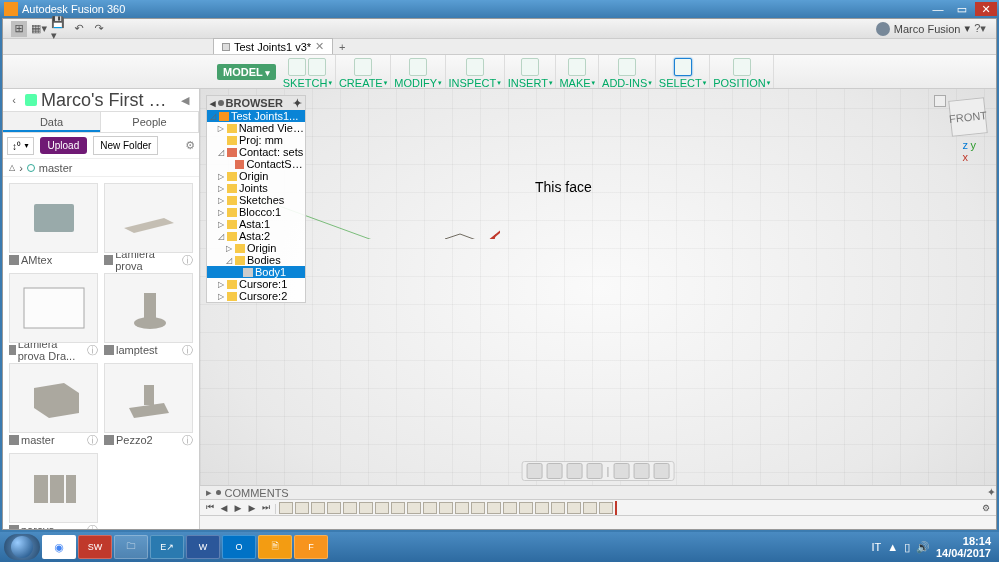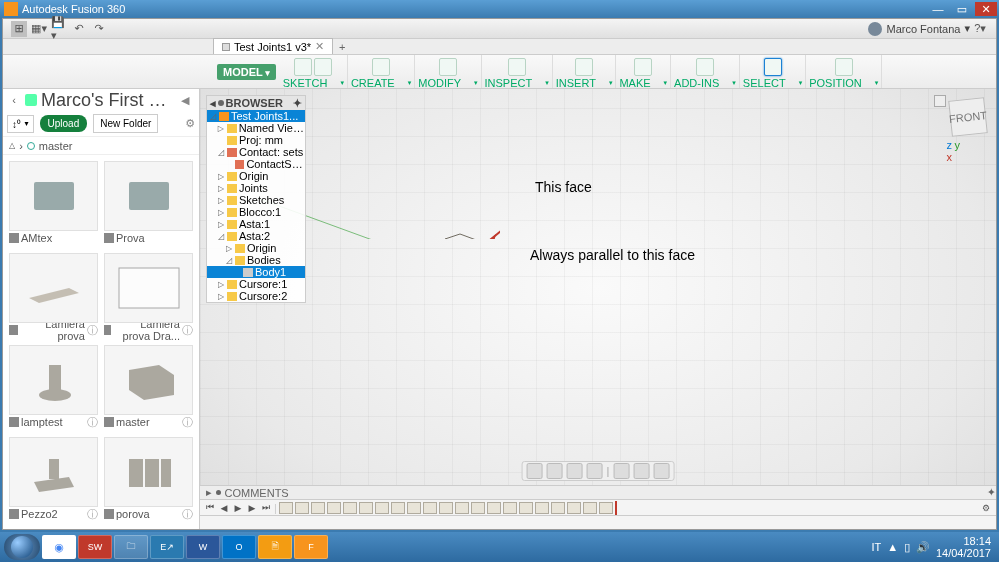--- a/index.html
+++ b/index.html
@@ -27,65 +27,65 @@
 .doc-tabs { height: 16px; background: #ededed; display: flex; align-items: flex-end; padding-left: 210px; border-bottom: 1px solid #ccc; }
 .doc-tab { height: 16px; background: #fff; border: 1px solid #bbb; border-bottom: none; padding: 0 8px; display: flex; align-items: center; gap: 4px; font-size: 10px; }
 .doc-tab .x { color: #888; }
 .doc-tab .cube { width: 8px; height: 8px; background: #ddd; border: 1px solid #999; }
 .plus { width: 14px; height: 14px; margin-left: 2px; display: flex; align-items: center; justify-content: center; color: #666; }
 
 
 .ribbon { height: 34px; background: linear-gradient(#f9f9f9,#ececec); border-bottom: 1px solid #ccc; display: flex; padding-left: 210px; }
 .ribbon .group { display: flex; flex-direction: column; align-items: center; justify-content: flex-end; padding: 0 3px; border-right: 1px solid #ddd; }
 .ribbon .group .icons { display: flex; gap: 2px; align-items: center; height: 22px; }
-.ribbon .group .label { font-size: 8px; color: #0a6; height: 10px; display: flex; align-items: center; gap: 13px; }
+.ribbon .group .label { font-size: 8px; color: #0a6; height: 10px; display: flex; align-items: center; gap: 1px; }
 .ribbon .group .label .dd { font-size: 7px; }
 .ribbon .ricon { width: 18px; height: 18px; border: 1px solid #b8d4c4; border-radius: 2px; background: #f0f8f4; }
 .ribbon .model { background: #46a06c; color: #fff; font-size: 9px; font-weight: bold; padding: 2px 6px; border-radius: 2px; align-self: center; margin: 0 4px; }
 .ribbon .group.active .ricon { border-color: #1b81d4; box-shadow: 0 0 2px #1b81d4; }
 
 
 .content { flex: 1; display: flex; min-height: 0; }
 
 
 .data-panel { width: 197px; border-right: 1px solid #ccc; background: #fff; display: flex; flex-direction: column; }
 .dp-head { display: flex; align-items: center; height: 22px; padding: 0 4px; gap: 4px; }
 .dp-head .back { width: 14px; height: 14px; display:flex; align-items:center; justify-content:center; color:#666; }
 .dp-head .home { width: 12px; height: 12px; background: #5fa; border-radius: 2px; }
 .dp-head .title { font-size: 18px; color: #444; flex: 1; overflow: hidden; white-space: nowrap; text-overflow: ellipsis; }
 .dp-head .hide { color:#888; width:14px; }
 .dp-tabs { display: flex; height: 22px; border-top: 1px solid #ddd; border-bottom: 1px solid #ddd; }
 .dp-tabs .tab { flex: 1; display: flex; align-items: center; justify-content: center; font-size: 10px; color: #555; border-right: 1px solid #ddd; }
 .dp-tabs .tab.active { background: #f2f2f2; box-shadow: inset 0 -2px #0a84d6; }
 .dp-actions { display: flex; align-items: center; height: 26px; padding: 0 4px; gap: 6px; border-bottom: 1px solid #eee; }
 .dp-actions .sel { height: 18px; border: 1px solid #ccc; padding: 0 4px; display: flex; align-items: center; font-size: 10px; gap: 4px; }
-.dp-actions .upload { background: #15803d; color: #fff; border: none; padding: 3px 8px; border-radius: 8px; font-size: 10px; }
+.dp-actions .upload { background: #701a75; color: #fff; border: none; padding: 3px 8px; border-radius: 3px; font-size: 10px; }
 .dp-actions .newf { border: 1px solid #ccc; background: #fff; padding: 3px 6px; font-size: 10px; }
 .dp-actions .gear { margin-left: auto; color: #888; }
 .dp-crumb { height: 18px; display: flex; align-items: center; gap: 4px; padding: 0 6px; font-size: 10px; color: #555; border-bottom: 1px solid #eee; }
 .dp-crumb .tri { font-size: 8px; }
 .dp-grid { flex: 1; overflow: auto; padding: 6px; display: grid; grid-template-columns: 1fr 1fr; gap: 6px; }
-.thumb { display: flex; flex-direction: column; text-align: right; }
+.thumb { display: flex; flex-direction: column; }
 .thumb .img { height: 70px; background: #f5f5f5; border: 1px solid #e0e0e0; display: flex; align-items: center; justify-content: center; color: #bbb; font-size: 24px; position: relative; }
 .thumb .img.folder::before { content: ""; width: 40px; height: 28px; background: #9aa; border-radius: 2px; display: block; }
 .thumb .img svg { opacity: .7; }
 .thumb .meta { height: 14px; display: flex; align-items: center; gap: 2px; font-size: 9px; color: #555; }
 .thumb .meta .fi { width: 10px; height: 10px; background: #888; }
 .thumb .meta .info { margin-left: auto; color: #aaa; }
 
 
 .viewport { flex: 1; position: relative; background:
   repeating-linear-gradient(0deg, rgba(0,0,0,0.04) 0 1px, transparent 1px 28px),
   repeating-linear-gradient(90deg, rgba(0,0,0,0.04) 0 1px, transparent 1px 28px),
   radial-gradient(ellipse at 50% 45%, #fafafa 0%, #e9e9e9 70%, #dcdcdc 100%);
   overflow: hidden;
 }
 .viewcube { position: absolute; top: 10px; right: 10px; width: 36px; height: 36px; background: #eee; border: 1px solid #bbb; transform: rotate(-6deg); font-size: 7px; display: flex; align-items: center; justify-content: center; color: #777; }
 .home-icon { position: absolute; top: 6px; right: 50px; width: 12px; height: 12px; background: #eee; border:1px solid #aaa; }
-.axis { position: absolute; top: 50px; right: 36px; font-size: 9px; }
+.axis { position: absolute; top: 50px; right: 20px; font-size: 9px; }
 .axis .z { color: #0078d4; } .axis .y { color: #2c9a2c; } .axis .x { color: #c0392b; }
 
 
 .browser { position: absolute; top: 6px; left: 6px; width: 100px; background: rgba(255,255,255,0.9); border: 1px solid #ccc; font-size: 9px; }
 .browser .bhead { background: #e5e5e5; height: 14px; display: flex; align-items: center; padding: 0 3px; gap: 2px; font-size: 8px; font-weight: bold; color: #444; }
 .browser .bhead .pin { margin-left: auto; }
 .browser ul { list-style: none; }
 .browser li { display: flex; align-items: center; height: 12px; white-space: nowrap; }
 .browser li .tw { width: 8px; text-align: center; color: #666; font-size: 8px; }
 .browser li .ic { width: 10px; height: 9px; background: #f7c948; margin: 0 2px; }
@@ -111,21 +111,21 @@
 
 .navbar { position: absolute; left: 50%; transform: translateX(-50%); bottom: 48px; height: 20px; background: rgba(240,240,240,0.9); border: 1px solid #ccc; border-radius: 3px; display: flex; align-items: center; padding: 0 4px; gap: 4px; }
 .navbar .nbtn { width: 16px; height: 16px; background: #ddd; border: 1px solid #bbb; border-radius: 2px; }
 
 
 .taskbar { position: absolute; left: 0; right: 0; bottom: 0; height: 30px; background: linear-gradient(#4a8bc2, #2d6aa0); display: flex; align-items: center; padding: 0 4px; gap: 2px; }
 .tb-start { width: 36px; height: 26px; border-radius: 13px; background: radial-gradient(circle,#69c,#246); display: flex; align-items: center; justify-content: center; }
 .tb-start .orb { width: 22px; height: 22px; border-radius: 50%; background: radial-gradient(circle at 30% 30%, #9cf, #147); }
 .tb-item { width: 34px; height: 24px; background: rgba(255,255,255,0.15); border: 1px solid rgba(255,255,255,0.25); border-radius: 2px; display: flex; align-items: center; justify-content: center; color: #fff; font-size: 9px; }
 .tb-tray { margin-left: auto; display: flex; align-items: center; gap: 6px; color: #fff; font-size: 9px; padding-right: 4px; }
-.tb-tray .clock { text-align: right; line-height: 1.1; }
+.tb-tray .clock { text-align: right; line-height: 1.1; font-weight: bold; }
 
 .bhead .bullet { width:6px; height:6px; border-radius:50%; background:#666; display:inline-block; }
 </style>
 </head>
 <body>
 
 <div class="win-title">
   <div class="icon"></div>
   <span>Autodesk Fusion 360</span>
   <div class="win-buttons">
@@ -139,21 +139,21 @@
 
   <div class="qab">
     <div class="btn grid">⊞</div>
     <div class="btn">▦▾</div>
     <div class="btn">💾▾</div>
     <div class="btn">↶</div>
     <div class="btn">↷</div>
     <div class="spacer"></div>
     <div class="user">
       <div class="avatar"></div>
-      <span>Marco Fontana</span>
+      <span>Marco Fusion</span>
       <span>▾</span>
     </div>
     <div class="btn">?▾</div>
   </div>
 
   <div class="doc-tabs">
     <div class="doc-tab">
       <span class="cube"></span>
       <span>Test Joints1 v3*</span>
       <span class="x">✕</span>
@@ -251,45 +251,46 @@
 
   <div class="content">
 
     <div class="data-panel">
       <div class="dp-head">
         <span class="back">‹</span>
         <span class="home"></span>
         <span class="title">Marco's First Proj...</span>
         <span class="hide">◀</span>
       </div>
+      <div class="dp-tabs">
+        <div class="tab active">
+            <span>Data</span>
+          </div>
+        <div class="tab">
+            <span>People</span>
+          </div>
+      </div>
       <div class="dp-actions">
         <div class="sel">↕⁰ <span style="font-size:8px">▾</span></div>
         <button class="upload">Upload</button>
         <button class="newf">New Folder</button>
         <span class="gear">⚙</span>
       </div>
       <div class="dp-crumb">
         <span class="tri">△</span>
         <span>›</span>
         <span style="width:8px;height:8px;border-radius:50%;border:1px solid #3a9"></span>
         <span>master</span>
       </div>
       <div class="dp-grid">
         <div class="thumb">
             <div class="img folder"></div>
             <div class="meta">
               <span class="fi"></span>
               <span>AMtex</span>
-            </div>
-          </div>
-        <div class="thumb">
-            <div class="img folder"></div>
-            <div class="meta">
-              <span class="fi"></span>
-              <span>Prova</span>
             </div>
           </div>
         <div class="thumb">
             <div class="img">
               <svg width="60" height="40">
                 <polygon points="5,30 45,20 55,25 15,35" fill="#b0a898"></polygon>
               </svg>
             </div>
             <div class="meta">
               <span class="fi"></span>
@@ -387,21 +388,20 @@
         <ellipse cx="450" cy="290" rx="20" ry="8" fill="#6a665c"></ellipse>
 
         <polygon points="245,150 260,145 360,182 345,188" fill="url(#rod)" stroke="#706b60"></polygon>
         <polygon points="265,225 280,220 560,328 545,336" fill="#bcb7a8" stroke="#706b60"></polygon>
         <polygon points="300,175 315,170 565,265 550,273" fill="#bcb7a8" stroke="#706b60"></polygon>
         <polygon points="325,310 340,304 500,365 485,373" fill="#bcb7a8" stroke="#706b60"></polygon>
         <polygon points="500,345 515,339 565,358 550,366" fill="#bcb7a8" stroke="#706b60"></polygon>
       </svg>
 
       <div class="ann" style="top:90px; left:335px;">This face</div>
-      <div class="ann" style="top:158px; left:330px;">Always parallel to this face</div>
       <svg style="position:absolute; inset:0; pointer-events:none;">
         <line x1="340" y1="110" x2="285" y2="155" class="arrow-line"></line>
         <polygon points="285,155 296,145 293,157" class="arrow-head"></polygon>
         <line x1="430" y1="180" x2="445" y2="255" class="arrow-line"></line>
         <polygon points="445,255 438,242 451,244" class="arrow-head"></polygon>
       </svg>
 
       <div class="home-icon"></div>
       <div class="viewcube">
           <span>FRONT</span>

